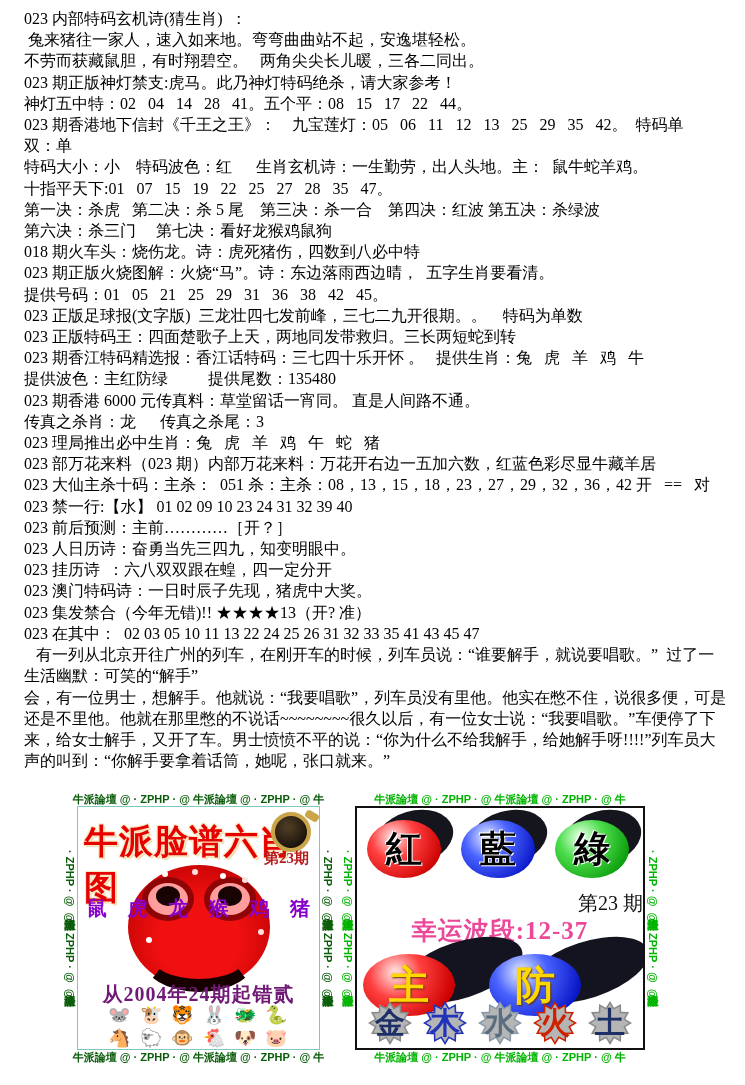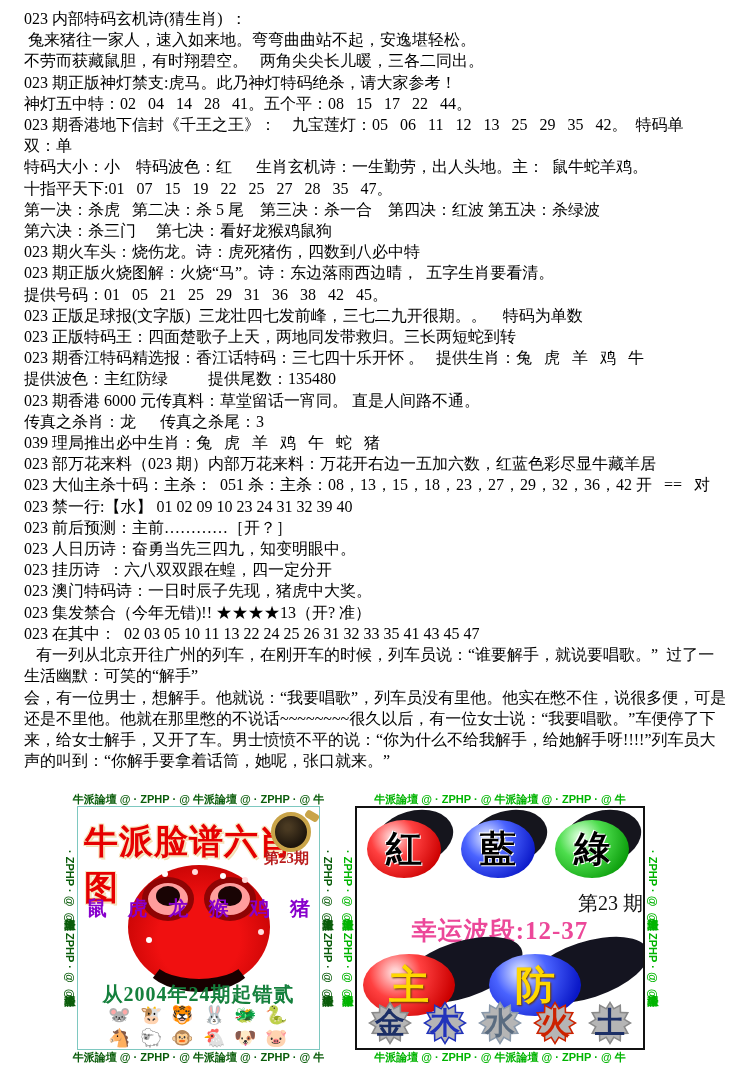--- a/index.html
+++ b/index.html
@@ -36,21 +36,21 @@
   .eye::after{content:"";position:absolute;left:8px;top:3px;width:24px;height:20px;border-radius:50%;background:#190404;}
   .eye.le{left:14px;top:12px;} .eye.re{right:14px;top:12px;}
   .spots{position:absolute;left:34px;top:6px;width:6px;height:6px;border-radius:50%;background:#fff;
          box-shadow:30px -2px 0 #ffdede,58px 2px 0 #fff,80px 6px 0 #ffdede,-16px 66px 0 #fff,96px 58px 0 #ffdede;}
   .smile{position:absolute;left:50%;top:58px;transform:translateX(-50%);width:94px;height:46px;
          border:10px solid transparent;border-bottom:13px solid #170000;border-radius:50%;}
   .zrow{position:absolute;left:0;right:0;top:88px;display:flex;justify-content:space-between;
         padding:0 9px;z-index:3;}
   .zchar{font-size:20px;font-weight:bold;color:#8800cc;font-family:"Liberation Serif",serif;}
   .slogan{position:absolute;left:0;right:0;top:174px;text-align:center;font-size:20px;font-weight:bold;
-          color:#15803d;font-family:"Liberation Serif",serif;letter-spacing:1px;z-index:3;}
+          color:#701a75;font-family:"Liberation Serif",serif;letter-spacing:1px;z-index:3;}
   .arow{position:absolute;left:0;right:0;display:flex;justify-content:center;gap:9px;z-index:3;}
   .arow1{top:198px;} .arow2{top:221px;}
   .aicon{font-size:18px;line-height:20px;}
   
   .ballsrow{position:absolute;left:0;right:0;top:8px;display:flex;justify-content:center;gap:16px;}
   .ballwrap{position:relative;width:78px;height:64px;}
   .bshadow{position:absolute;right:-9px;top:-5px;width:80px;height:54px;border-radius:50%;
            background:#15151d;transform:rotate(-16deg);}
   .ball{position:absolute;left:0;top:4px;width:74px;height:58px;border-radius:50%;display:flex;
         align-items:center;justify-content:center;}
@@ -91,30 +91,30 @@
       <div class="tline"> 兔来猪往一家人，速入如来地。弯弯曲曲站不起，安逸堪轻松。</div>
       <div class="tline">不劳而获藏鼠胆，有时翔碧空。   两角尖尖长儿暖，三各二同出。</div>
       <div class="tline">023 期正版神灯禁支:虎马。此乃神灯特码绝杀，请大家参考！</div>
       <div class="tline">神灯五中特：02   04   14   28   41。五个平：08   15   17   22   44。</div>
       <div class="tline">023 期香港地下信封《千王之王》：    九宝莲灯：05   06   11   12   13   25   29   35   42。  特码单</div>
       <div class="tline">双：单</div>
       <div class="tline">特码大小：小    特码波色：红      生肖玄机诗：一生勤劳，出人头地。主：  鼠牛蛇羊鸡。</div>
       <div class="tline">十指平天下:01   07   15   19   22   25   27   28   35   47。</div>
       <div class="tline">第一决：杀虎   第二决：杀 5 尾    第三决：杀一合    第四决：红波 第五决：杀绿波</div>
       <div class="tline">第六决：杀三门     第七决：看好龙猴鸡鼠狗</div>
-      <div class="tline">023 期火车头：烧伤龙。诗：虎死猪伤，四数到八必中特</div>
+      <div class="tline">018 期火车头：烧伤龙。诗：虎死猪伤，四数到八必中特</div>
       <div class="tline">023 期正版火烧图解：火烧“马”。诗：东边落雨西边晴，  五字生肖要看清。</div>
       <div class="tline">提供号码：01   05   21   25   29   31   36   38   42   45。</div>
       <div class="tline">023 正版足球报(文字版)  三龙壮四七发前峰，三七二九开很期。。    特码为单数</div>
       <div class="tline">023 正版特码王：四面楚歌子上天，两地同发带救归。三长两短蛇到转</div>
       <div class="tline">023 期香江特码精选报：香江话特码：三七四十乐开怀 。   提供生肖：兔   虎   羊   鸡   牛</div>
       <div class="tline">提供波色：主红防绿          提供尾数：135480</div>
       <div class="tline">023 期香港 6000 元传真料：草堂留话一宵同。 直是人间路不通。</div>
       <div class="tline">传真之杀肖：龙      传真之杀尾：3</div>
-      <div class="tline">039 理局推出必中生肖：兔   虎   羊   鸡   午   蛇   猪</div>
+      <div class="tline">023 理局推出必中生肖：兔   虎   羊   鸡   午   蛇   猪</div>
       <div class="tline">023 部万花来料（023 期）内部万花来料：万花开右边一五加六数，红蓝色彩尽显牛藏羊居</div>
       <div class="tline">023 大仙主杀十码：主杀：  051 杀：主杀：08，13，15，18，23，27，29，32，36，42 开   ==   对</div>
       <div class="tline">023 禁一行:【水】 01 02 09 10 23 24 31 32 39 40</div>
       <div class="tline">023 前后预测：主前…………［开？］</div>
       <div class="tline">023 人日历诗：奋勇当先三四九，知变明眼中。</div>
       <div class="tline">023 挂历诗  ：六八双双跟在蝗，四一定分开</div>
       <div class="tline">023 澳门特码诗：一日时辰子先现，猪虎中大奖。</div>
       <div class="tline">023 集发禁合（今年无错)!! ★★★★13（开? 准）</div>
       <div class="tline">023 在其中：  02 03 05 10 11 13 22 24 25 26 31 32 33 35 41 43 45 47</div>
       <div class="tline">   有一列从北京开往广州的列车，在刚开车的时候，列车员说：“谁要解手，就说要唱歌。”  过了一</div>

